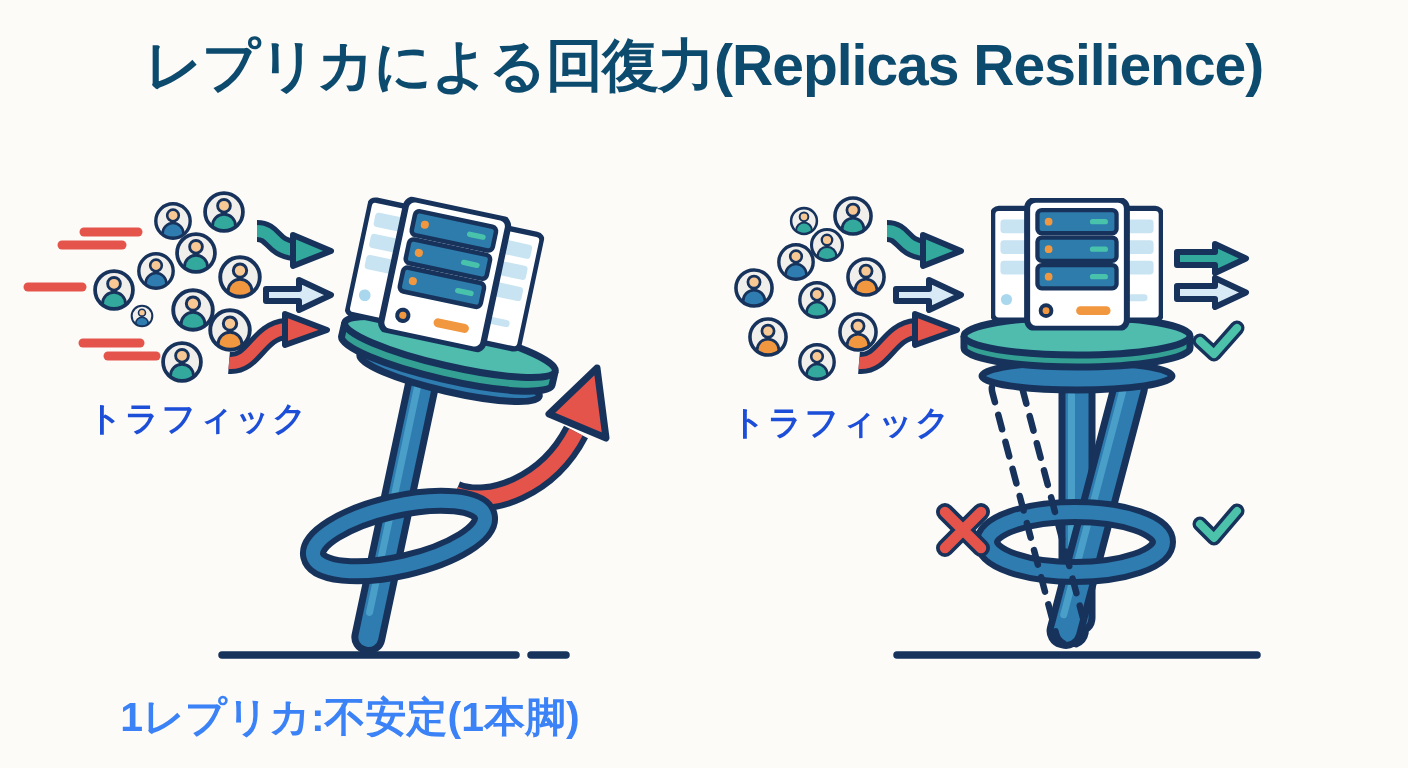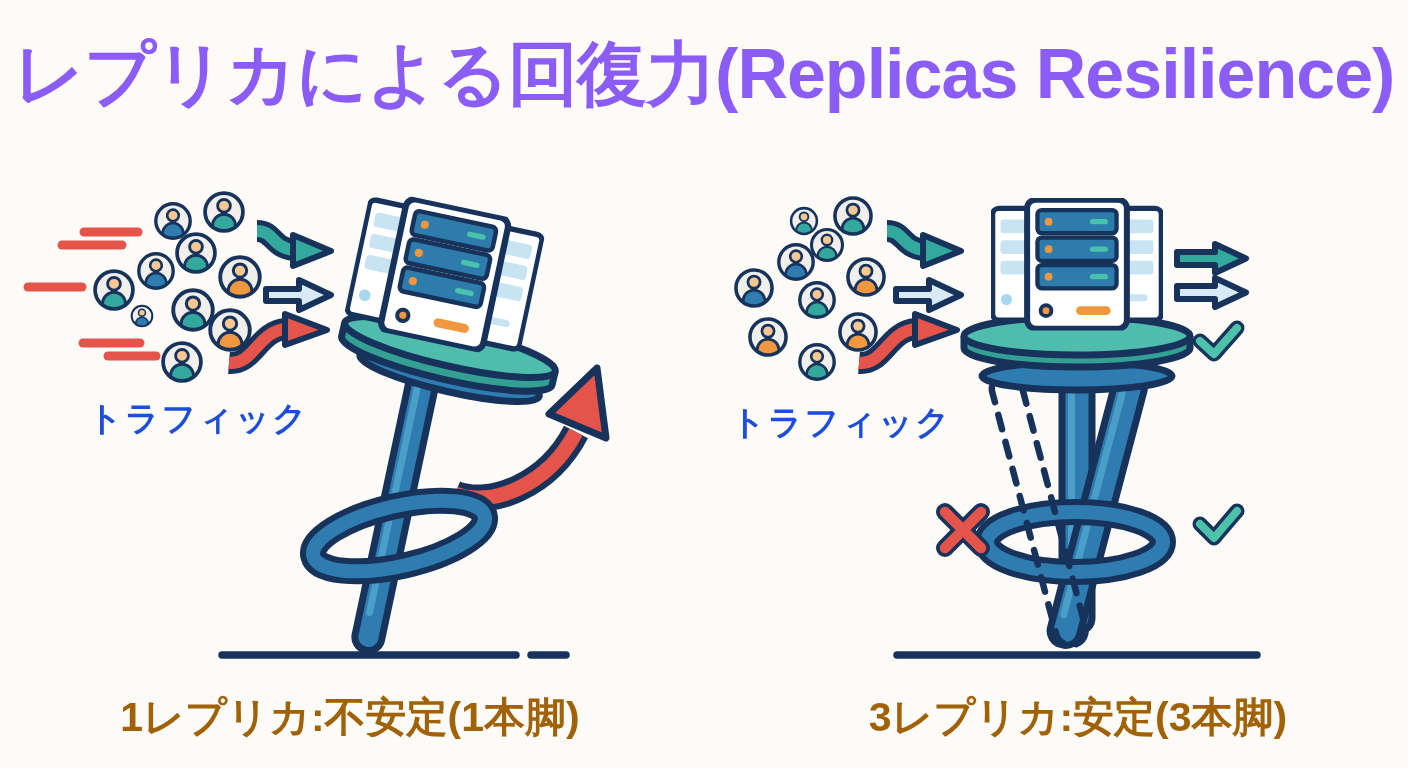--- a/index.html
+++ b/index.html
@@ -4,30 +4,30 @@
 <style>
   html,body{margin:0;padding:0;}
   body{font-family:"Liberation Sans","DejaVu Sans",sans-serif;}
   .canvas{
     position:relative;width:1408px;height:768px;overflow:hidden;
     background:#fcfbf8;
   }
   .art{position:absolute;left:0;top:0;}
   .title{
     position:absolute;top:28px;left:0;right:0;text-align:center;
-    font-size:70px;font-weight:800;color:#8b5cf6;letter-spacing:-1px;
+    font-size:57px;font-weight:800;color:#0c4a6e;letter-spacing:-1px;
   }
   .traffic-label{
     position:absolute;font-size:34px;font-weight:800;color:#1d4ed8;letter-spacing:2px;
   }
   .traffic-left{left:88px;top:396px;}
   .traffic-right{left:731px;top:400px;}
   .caption{
     position:absolute;top:690px;text-align:center;
-    font-size:41px;font-weight:800;color:#a16207;
+    font-size:41px;font-weight:800;color:#3b82f6;
   }
   .caption-left{left:40px;width:620px;}
   .caption-right{left:770px;width:616px;}
 </style>
 </head>
 <body>
 
 <div class="canvas">
 
   <svg class="art" width="1408" height="768" viewBox="0 0 1408 768">
@@ -221,14 +221,13 @@
     <g>
       <path d="M1200,524 L1214,538 L1237,511" fill="none" stroke="#17335c" stroke-width="15" stroke-linecap="round" stroke-linejoin="round"></path>
       <path d="M1200,524 L1214,538 L1237,511" fill="none" stroke="#4cc2ab" stroke-width="8" stroke-linecap="round" stroke-linejoin="round"></path>
     </g>
   </svg>
 
   <div class="title">レプリカによる回復力(Replicas Resilience)</div>
   <div class="traffic-label traffic-left">トラフィック</div>
   <div class="traffic-label traffic-right">トラフィック</div>
   <div class="caption caption-left">1レプリカ:不安定(1本脚)</div>
-  <div class="caption caption-right">3レプリカ:安定(3本脚)</div>
 </div>
 
 </body></html>

